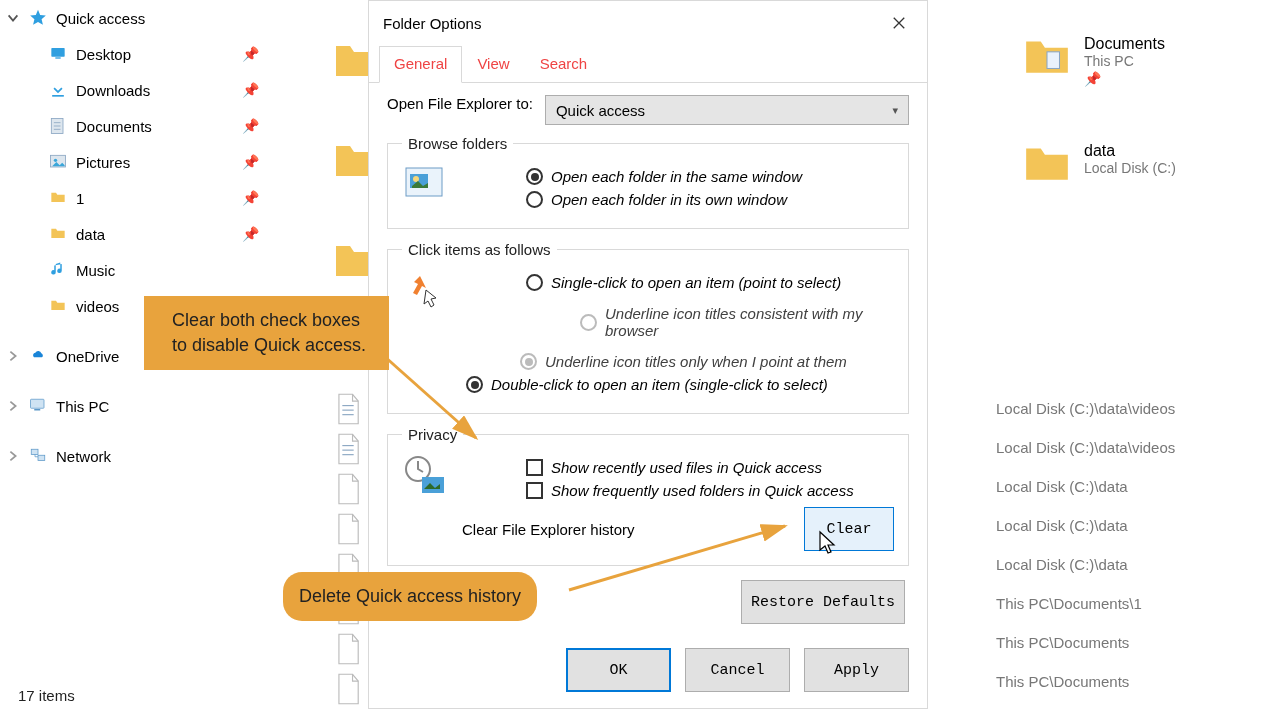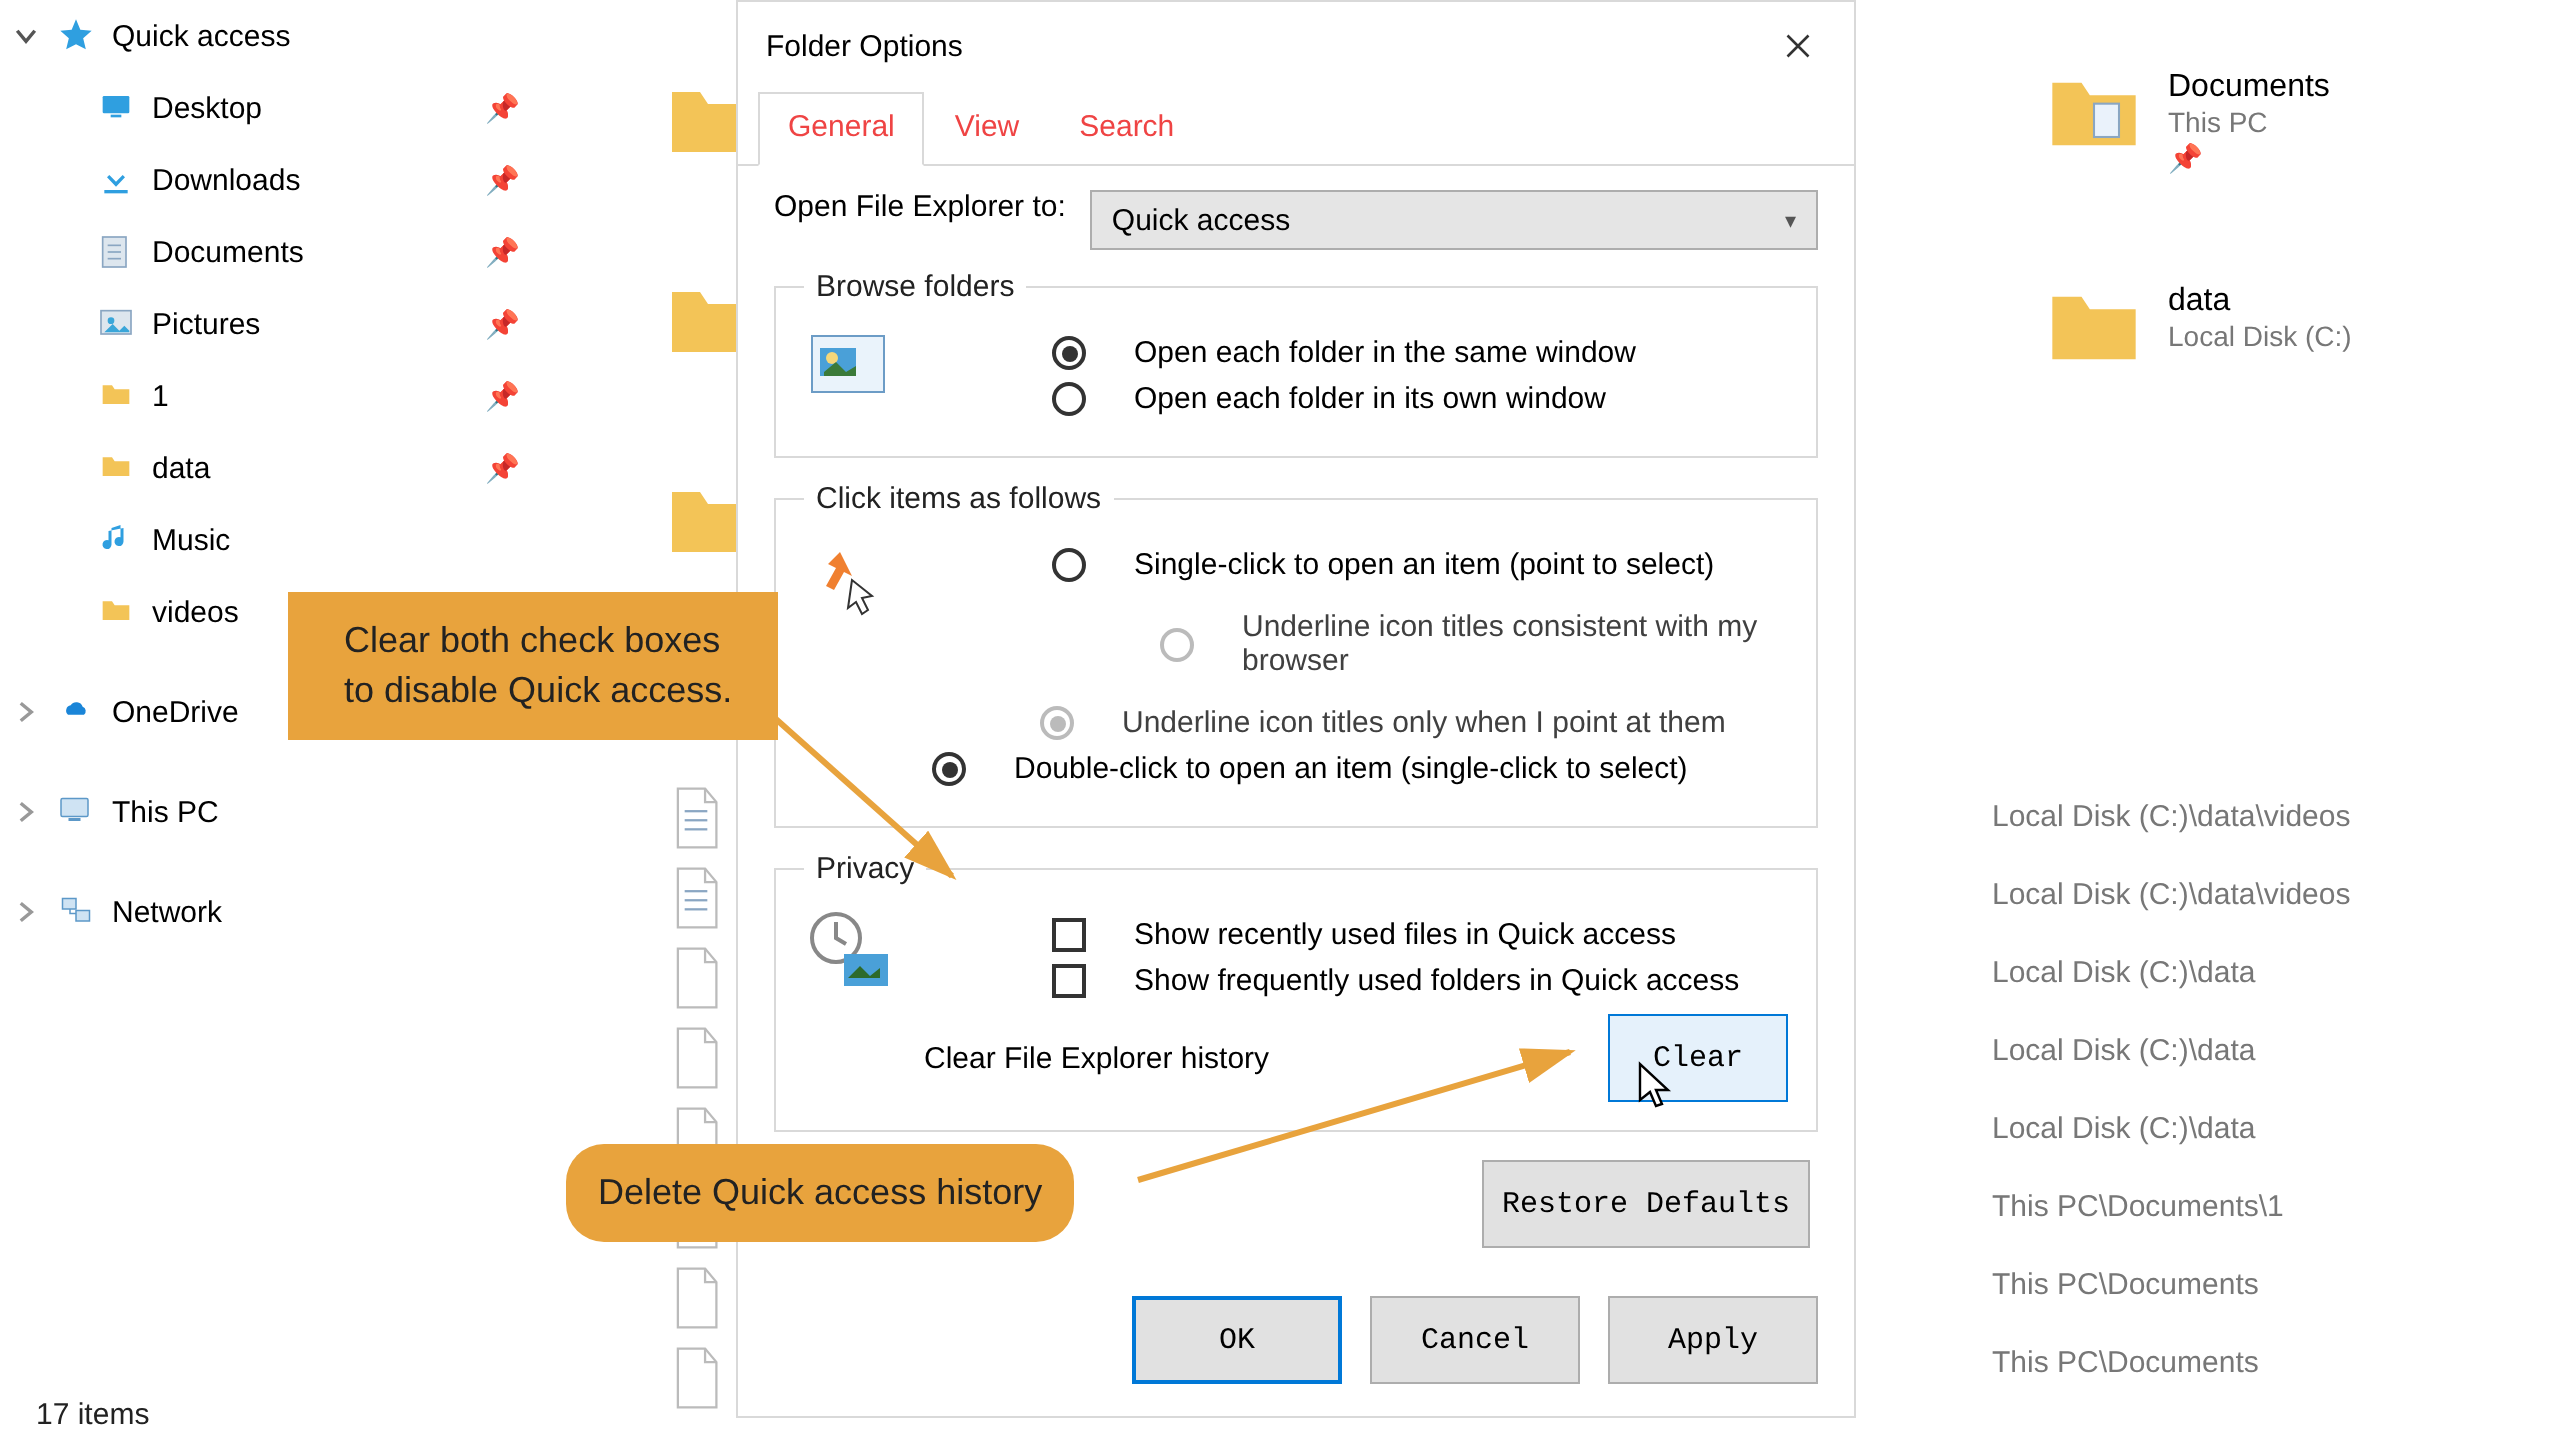--- a/index.html
+++ b/index.html
@@ -45,21 +45,21 @@
     color: #999;
     font-size: 14px;
   }
   .nav-icon { width:20px; height:20px; flex:none; display:flex; align-items:center; justify-content:center; }
   .nav-label { white-space: nowrap; }
 
   
   .status {
     position: absolute;
     left: 18px;
-    bottom: 4px;
+    bottom: 16px;
     color: #222;
   }
 
   
   .bg-folder {
     position: absolute;
     width: 48px; height: 40px;
   }
 
   
@@ -140,22 +140,23 @@
   }
   .combo .arrow { margin-left:auto; color:#555; font-size:11px; }
 
   fieldset.group {
     border:1px solid #d9d9d9;
     margin: 0 0 12px 0;
     padding: 10px 14px 14px 14px;
   }
   fieldset.group > legend { padding: 0 6px; font-size:15px; color:#222; }
   .radio-row, .check-row {
-    display:flex; align-items:center; gap:24px;
+    display:flex; align-items:center; gap:8px;
     margin: 6px 0;
+    font-style: italic;
   }
   .radio-row.indent2 { padding-left: 118px; color:#404040;margin-top:14px; }
   .fake-radio {
     width:17px; height:17px; border:2px solid #333; border-radius:50%;
     display:flex; align-items:center; justify-content:center; flex:none;
   }
   .fake-radio .dot { width:8px; height:8px; background:#333; border-radius:50%; }
   .fake-radio.disabled { border-color:#bbb; }
   .fake-radio.disabled .dot { background:#bbb; }
   .fake-check {

